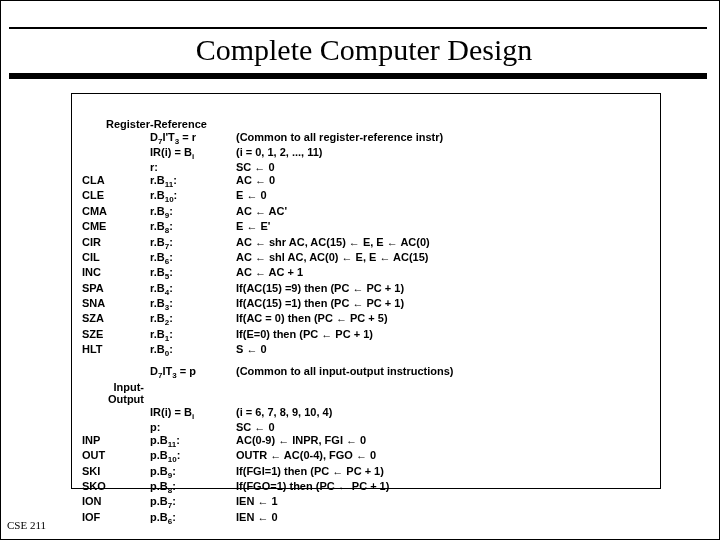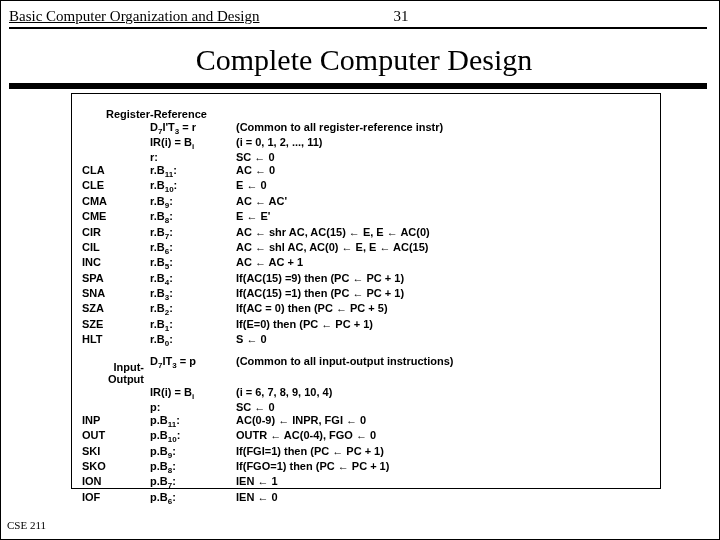--- a/index.html
+++ b/index.html
@@ -3,43 +3,39 @@
 <meta charset="utf-8">
 <style>
   * { box-sizing: border-box; margin: 0; padding: 0; }
   html, body { width: 720px; height: 540px; background: #fff; font-family: "Times New Roman", Times, serif; color: #000; }
   .page { position: relative; width: 720px; height: 540px; border: 1px solid #000; }
   .top-line { position: absolute; left: 8px; top: 6px; right: 0; }
   .top-course { font-size: 15px; text-decoration: underline; display: inline-block; margin-right: 90px; }
   .top-pageno { font-size: 15px; display: inline-block; margin-left: 40px; }
   .title-wrap { position: absolute; left: 8px; right: 0; top: 26px; }
   .title-top-rule { border-top: 2px solid #000; margin-right: 12px; }
-  .title { font-size: 30px; text-align: center; padding: 14px 0 6px 0; }
+  .title { font-size: 30px; text-align: center; padding: 4px 0 6px 0; }
   .title-bottom-rule { height: 6px; background: #000; margin-right: 12px; }
   .content-box { position: absolute; left: 70px; top: 92px; width: 590px; height: 396px; border: 1px solid #000; padding: 8px 10px 8px 10px; font-family: Arial, Helvetica, sans-serif; font-size: 11px; line-height: 1.15; }
-  .section-title { font-weight: bold; margin-top: 6px; padding-left: 24px; }
+  .section-title { font-weight: bold; margin-top: 16px; padding-left: 24px; }
   .tbl { display: grid; grid-template-columns: 62px 80px 1fr; column-gap: 6px; }
   .col-a { }
   .col-b { }
   .col-c { }
   .row { display: contents; }
   .bold { font-weight: bold; }
   .footer { position: absolute; left: 6px; bottom: 8px; font-size: 11px; font-family: "Times New Roman", Times, serif; }
   sub { font-size: 8px; vertical-align: sub; }
   .spacer { height: 6px; }
 </style>
 </head>
 <body>
 
 <div class="page">
 
-  <div class="top-line">
-    <span class="top-course">Basic Computer Organization and Design</span>
-    <span class="top-pageno">31</span>
-  </div>
 
   <div class="title-wrap">
     <div class="title-top-rule"></div>
     <div class="title">Complete Computer Design</div>
     <div class="title-bottom-rule"></div>
   </div>
 
   <div class="content-box">
 
     <div class="section-title">Register-Reference</div>

